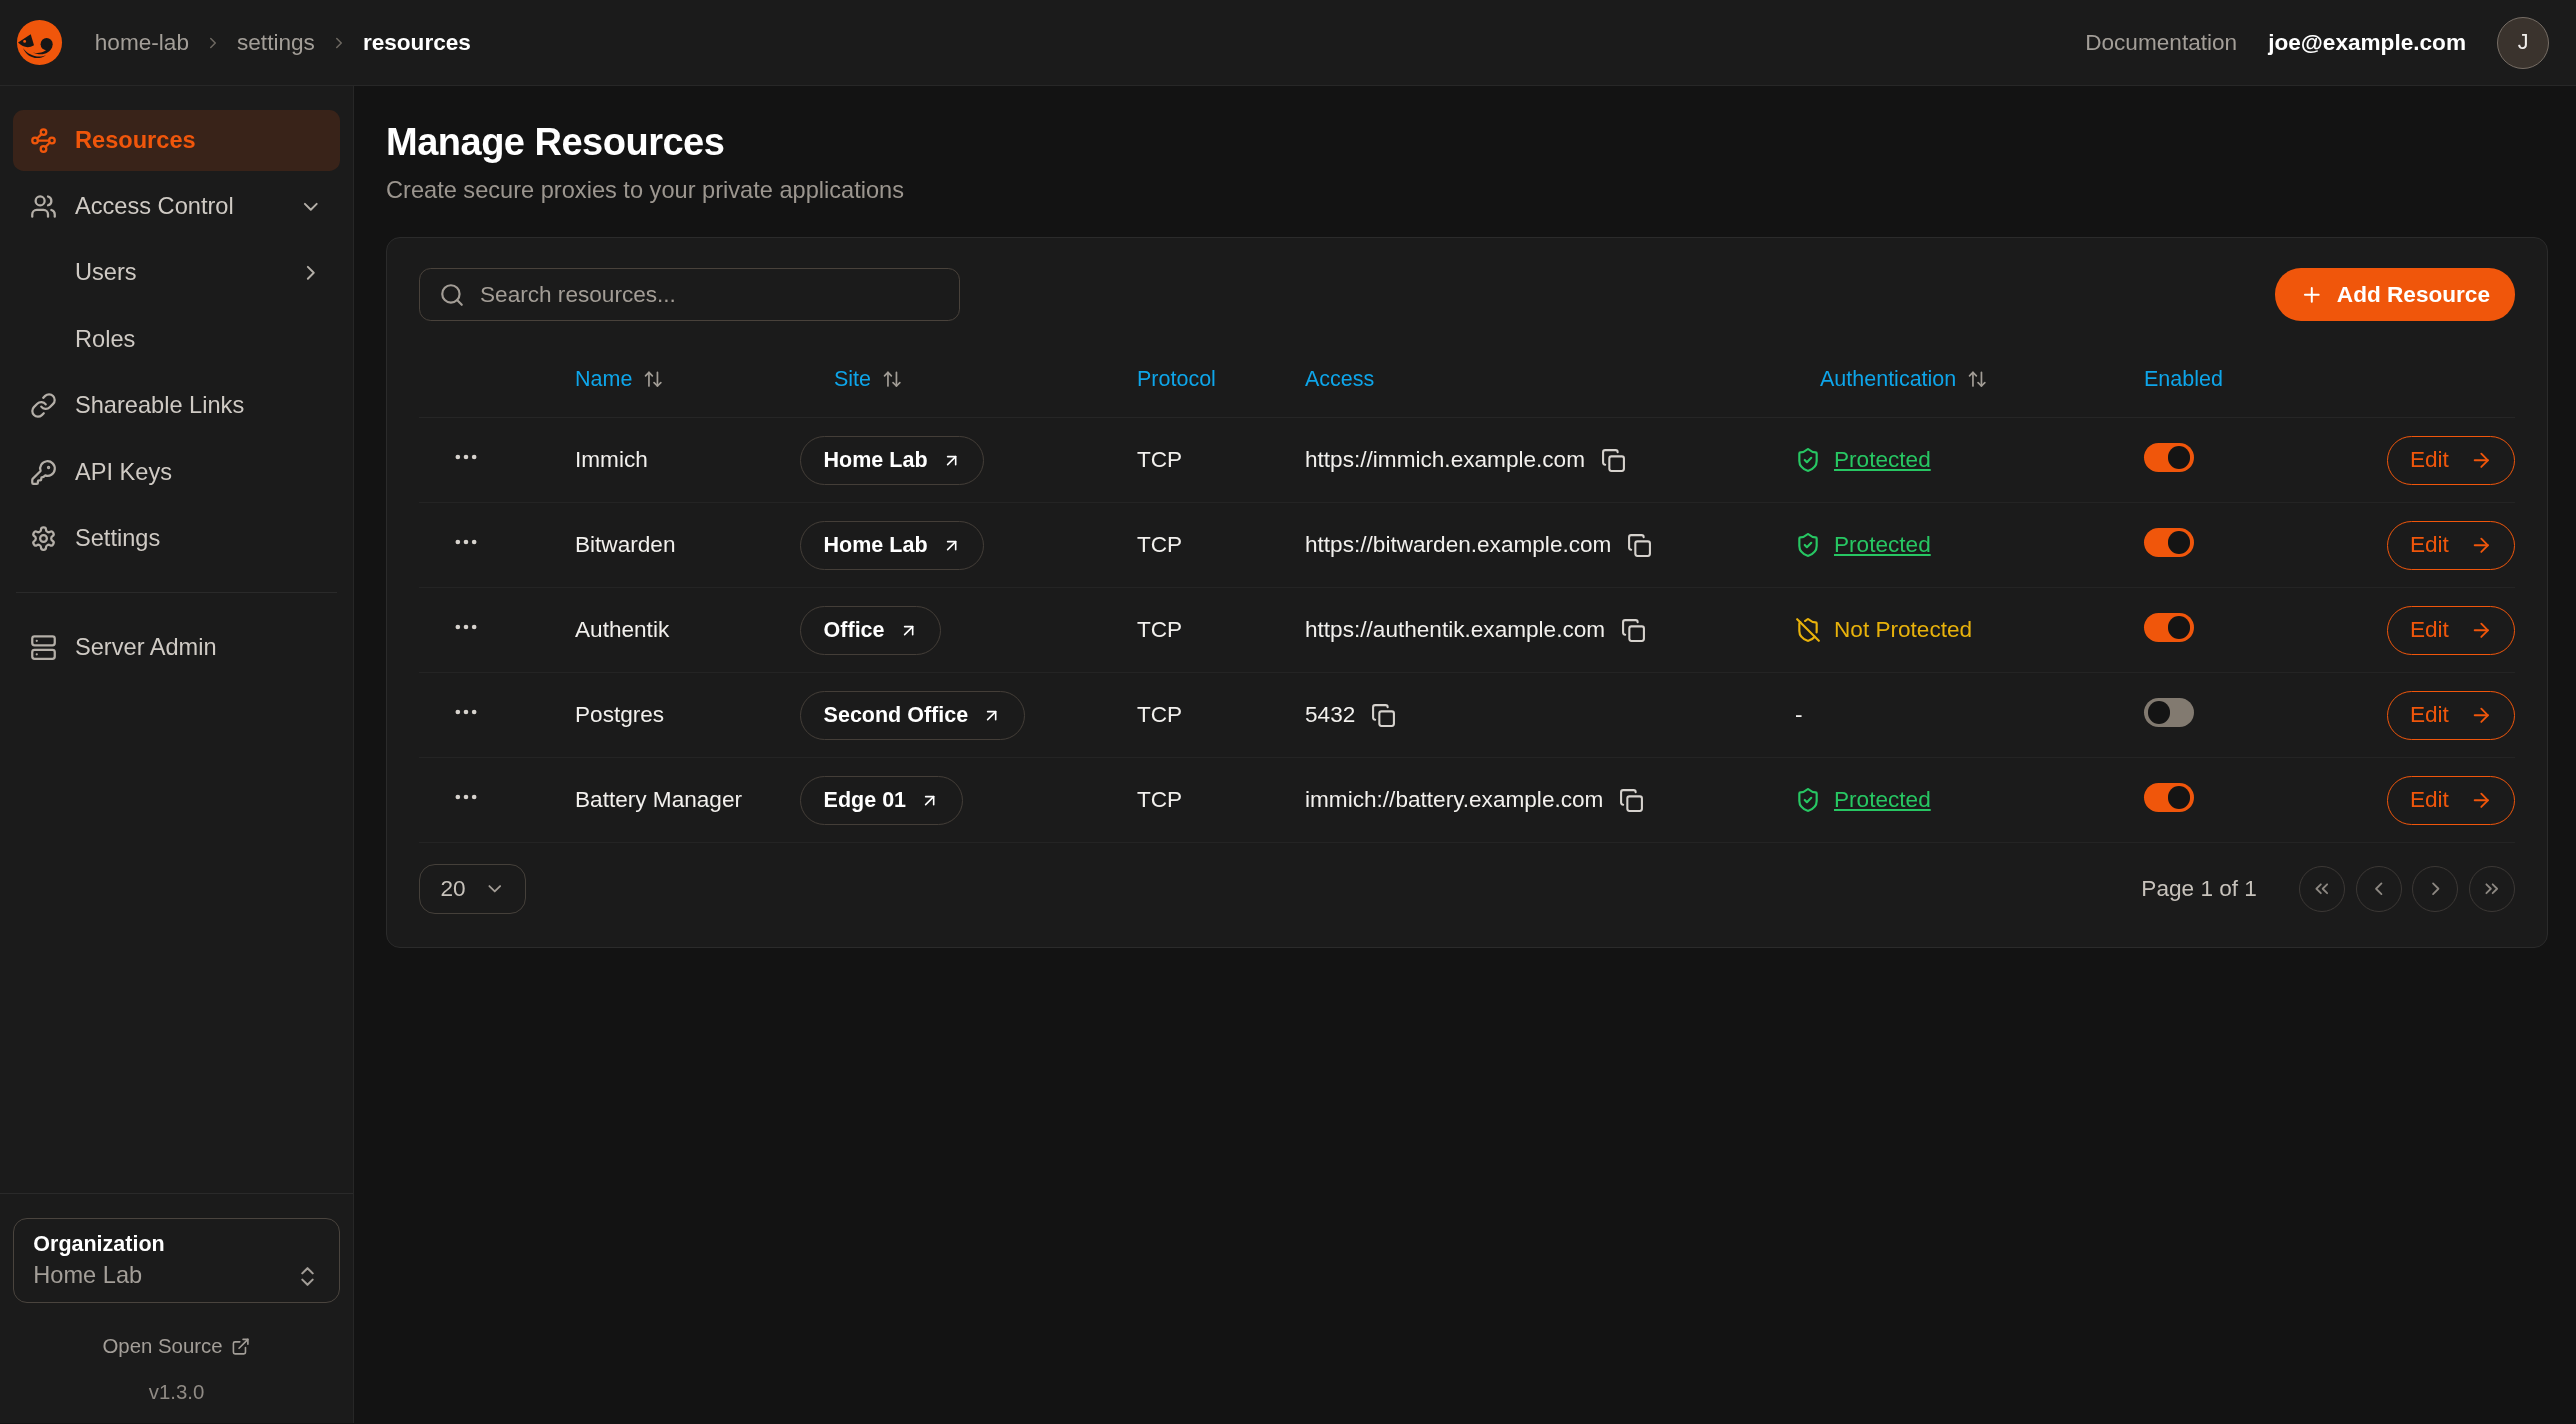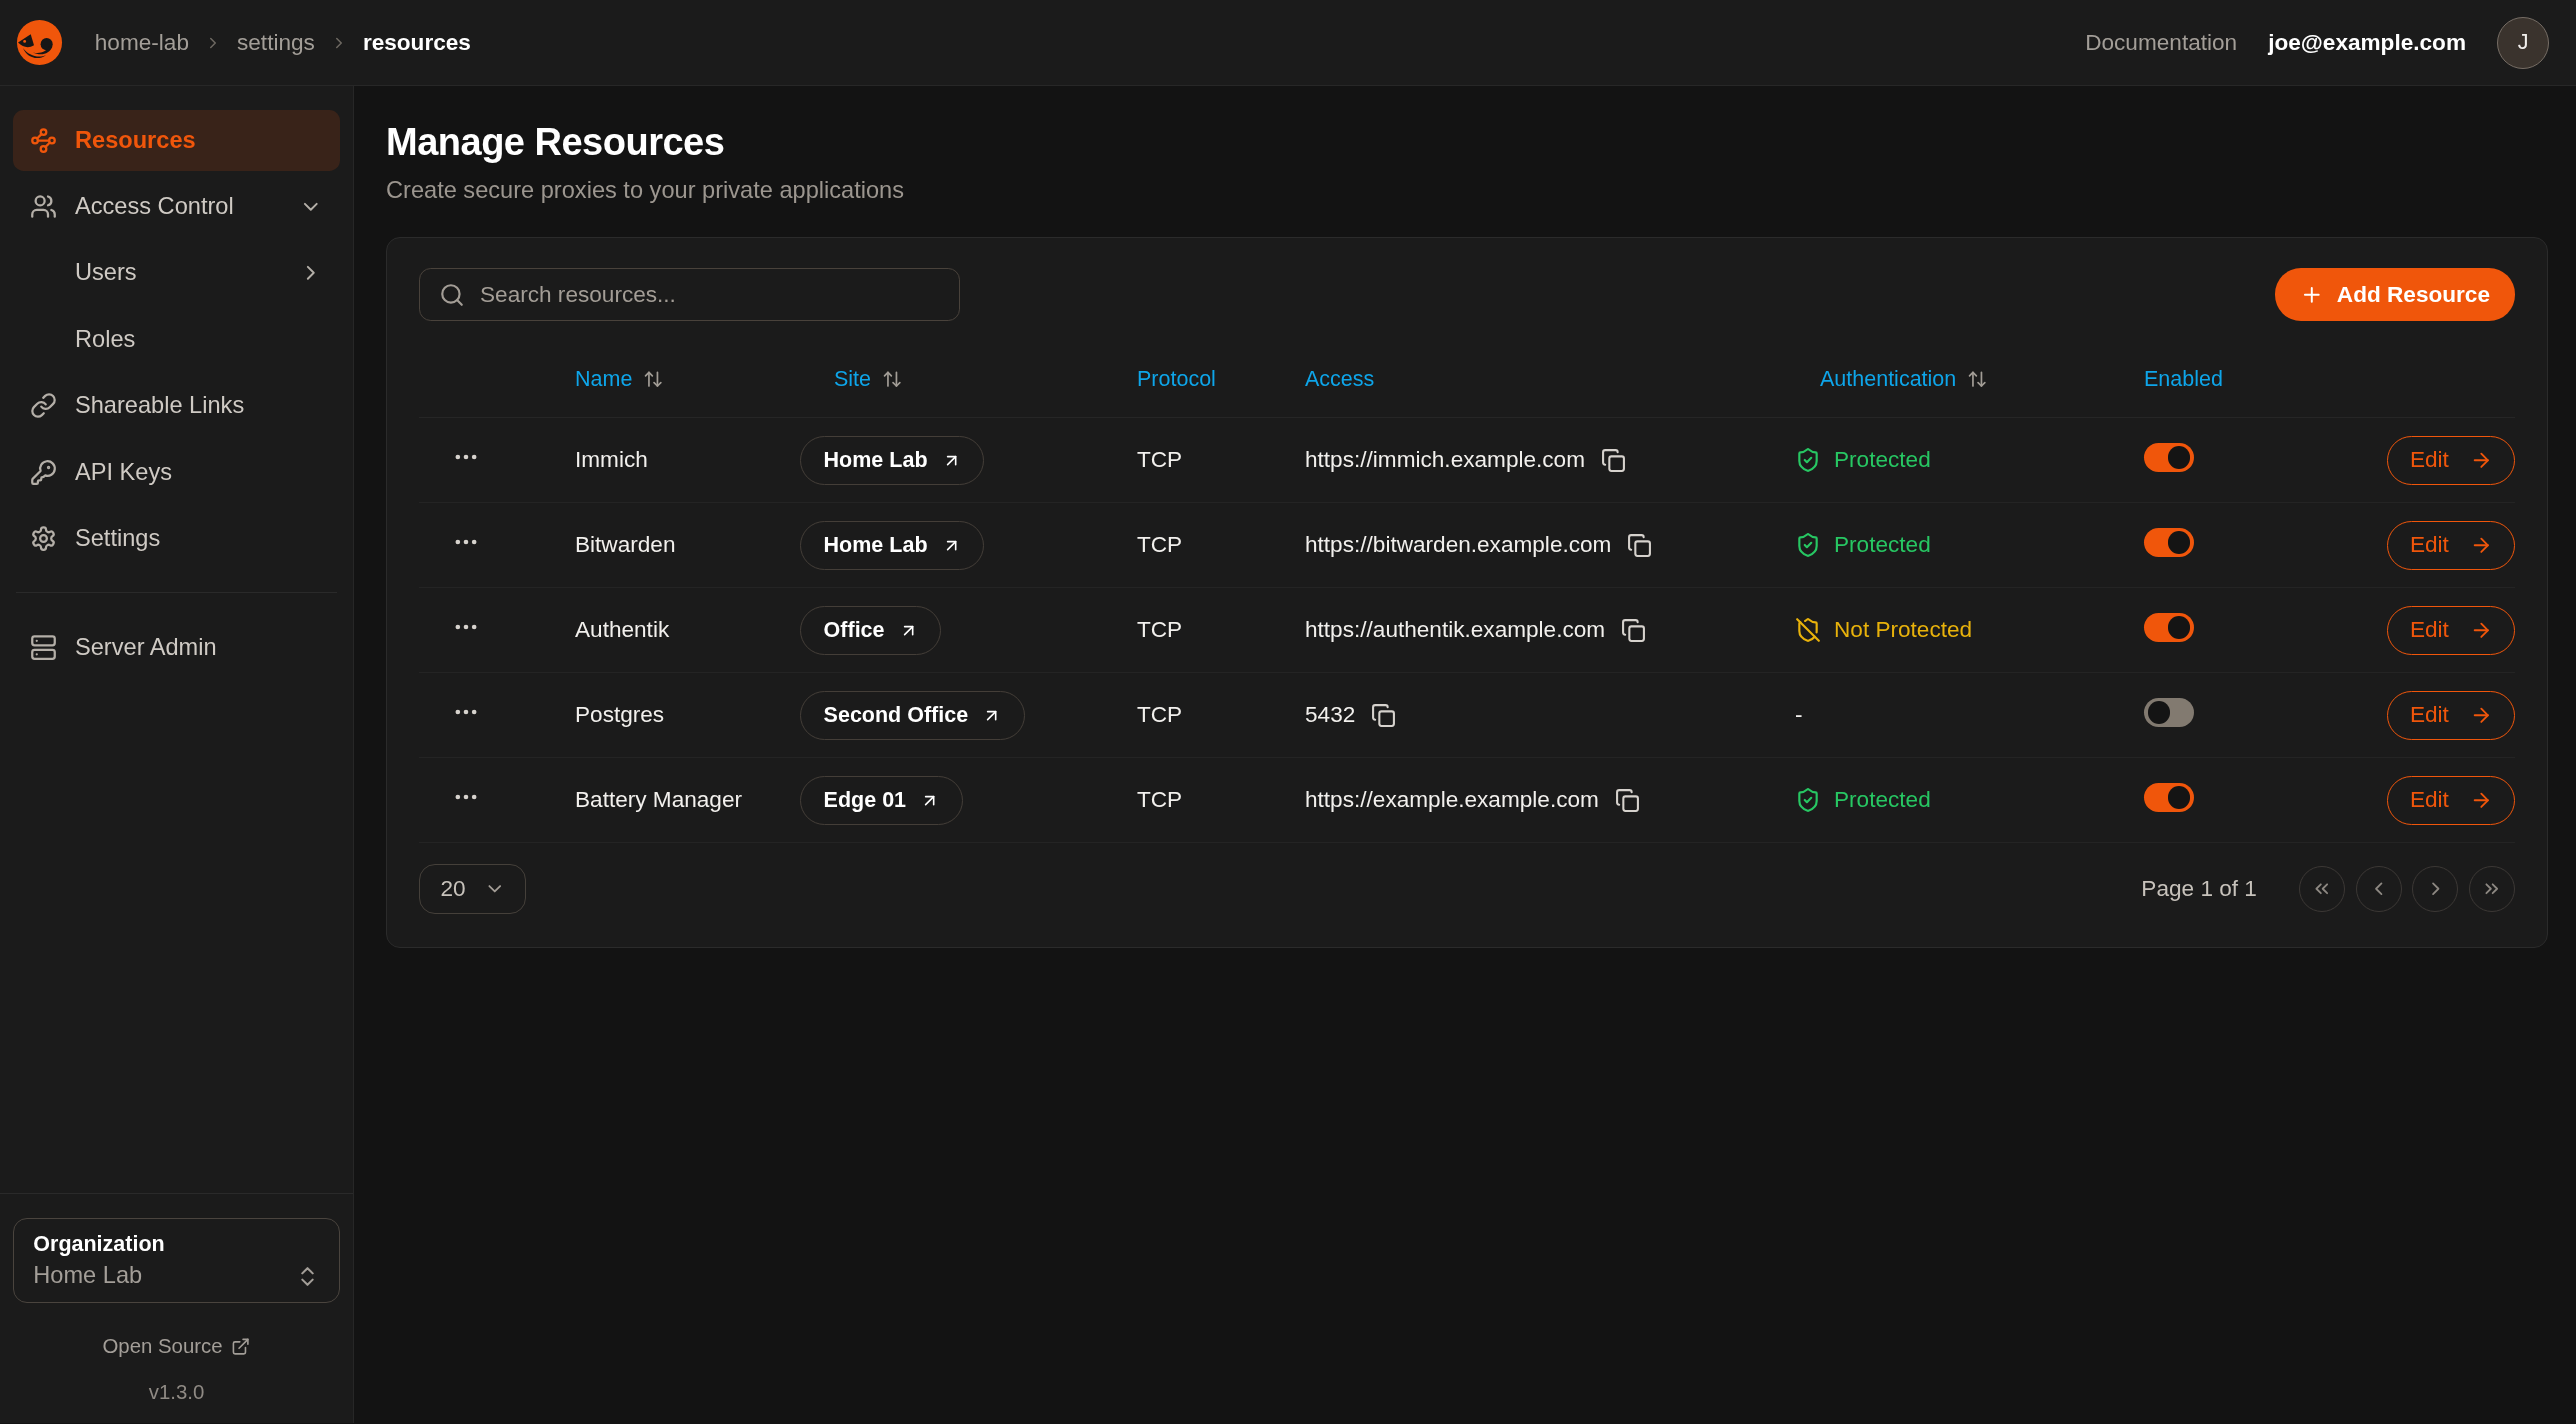--- a/index.html
+++ b/index.html
@@ -73,21 +73,21 @@
   .row { display:flex; align-items:center; height:85px; border-bottom:1.1px solid #242424; font-size:22.6px; color:#f2f0ed; }
   .menu-btn { width:28px; height:28px; margin-left:33px; color:#d6d2cd; cursor:pointer; background:none; border:none; }
   .menu-btn svg { width:28px; height:28px; }
   .site-pill { display:inline-flex; align-items:center; gap:14px; height:49px; padding:0 22.6px; border:1.6px solid #443e38; border-radius:25px; background:transparent; color:#ffffff; font-size:21.5px; font-weight:600; font-family:inherit; cursor:pointer; }
   .site-pill .aicon { width:19.3px; height:19.3px; }
   .access-cell { display:flex; align-items:center; gap:16px; }
   .copy-btn { width:25px; height:25px; color:#d6d2cd; background:none; border:none; cursor:pointer; }
   .copy-btn svg { width:25px; height:25px; }
   .auth-cell { display:flex; align-items:center; gap:13px; font-size:22.6px; font-weight:500; }
   .auth-cell .shicon { width:26px; height:26px; }
-  .auth-protected { color:#27c763; }
+  .auth-protected { color:#27c763;text-decoration:underline; }
   .auth-warn { color:#e8b20b; }
   .auth-none { color:#f2f0ed; font-weight:400; }
   .toggle { width:50px; height:29px; border-radius:14.5px; background:#f0560b; position:relative; border:none; cursor:pointer; }
   .toggle .knob { position:absolute; top:3.2px; right:3.8px; width:22.6px; height:22.6px; border-radius:50%; background:#141414; }
   .toggle.off { background:#827a70; }
   .toggle.off .knob { right:auto; left:3.8px; }
   .edit-btn { height:49px; padding:0 21.5px; border:1.6px solid #f0560b; border-radius:25px; background:transparent; color:#f0560b; font-size:22.6px; font-weight:500; display:inline-flex; align-items:center; gap:21px; font-family:inherit; cursor:pointer; }
   .edit-btn .aricon { width:22.6px; height:22.6px; }
 
   
@@ -475,21 +475,21 @@
           <div class="c-name"><span>Battery Manager</span></div>
           <div class="c-site"><button class="site-pill">
                 <span>Edge 01</span>
                 <svg class="aicon ic" viewBox="0 0 24 24">
                   <path d="M7 7h10v10"></path>
                   <path d="M7 17 17 7"></path>
                 </svg>
               </button></div>
           <div class="c-proto"><span>TCP</span></div>
           <div class="c-access access-cell">
-              <span>https://example.example.com</span>
+              <span>immich://battery.example.com</span>
               <button class="copy-btn">
                 <svg class="ic" viewBox="0 0 24 24">
                   <rect width="14" height="14" x="8" y="8" rx="2" ry="2"></rect>
                   <path d="M4 16c-1.1 0-2-.9-2-2V4c0-1.1.9-2 2-2h10c1.1 0 2 .9 2 2"></path>
                 </svg>
               </button>
             </div>
           <div class="c-auth">
               <div class="auth-cell auth-protected">
                 <svg class="shicon ic" viewBox="0 0 24 24">

